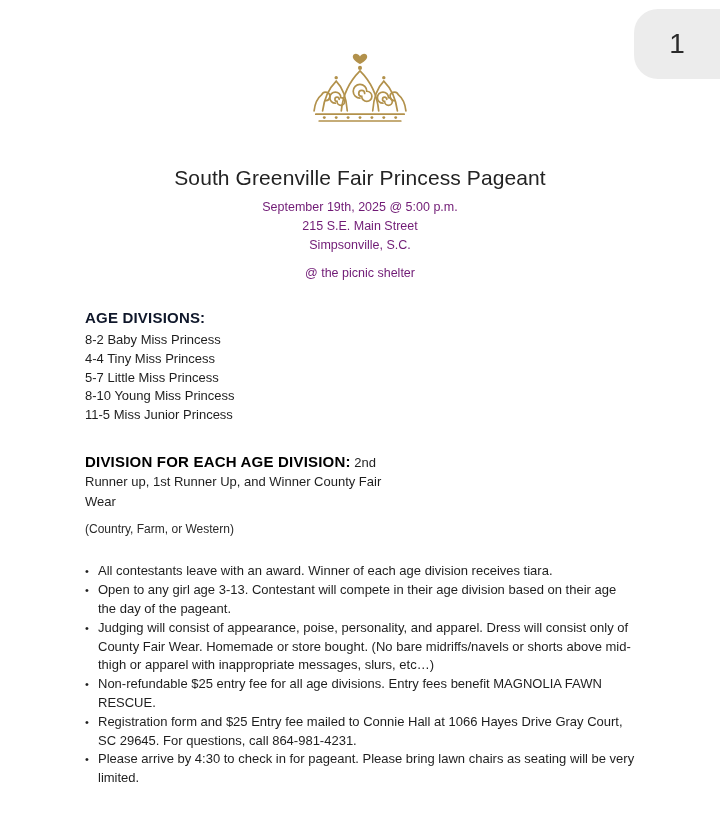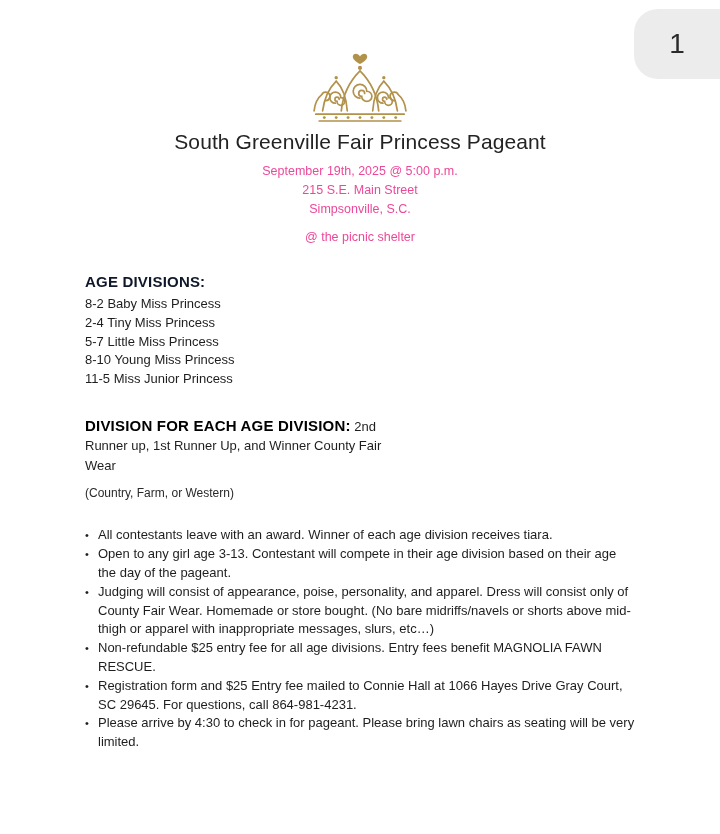--- a/index.html
+++ b/index.html
@@ -33,28 +33,29 @@
       color:#b2914b;
     }
     .tiara svg { display:block; width:100%; height:100%; }
 
     
     .title {
       text-align:center;
       font-size:21px;
       font-weight:400;
       color:#232323;
+      margin-top:36px;
       letter-spacing:.1px;
     }
     .event {
       text-align:center;
       margin-top:8px;
       font-size:12.5px;
       line-height:19px;
-      color:#ec4899;
+      color:#701a75;
     }
     .event .loc { margin-top:9px; }
 
     .content { padding:0 50px 0 85px; margin-top:26px; }
 
     .section-heading {
       font-size:15px;
       font-weight:700;
       color:#0f172a;
       letter-spacing:.2px;
@@ -144,21 +145,21 @@
   <div>215 S.E. Main Street</div>
   <div>Simpsonville, S.C.</div>
   <div class="loc">@ the picnic shelter</div>
 </div>
 
 <div class="content">
 
   <h2 class="section-heading">AGE DIVISIONS:</h2>
   <div class="divisions">
     <div>8-2 Baby Miss Princess</div>
-    <div>2-4 Tiny Miss Princess</div>
+    <div>4-4 Tiny Miss Princess</div>
     <div>5-7 Little Miss Princess</div>
     <div>8-10 Young Miss Princess</div>
     <div>11-5 Miss Junior Princess</div>
   </div>
 
   <p class="winners">
     <span class="winners-heading">DIVISION FOR EACH AGE DIVISION:</span>
     <span class="winners-details">2nd Runner up, 1st Runner Up, and Winner County Fair Wear</span>
   </p>
   <div class="winners-note">(Country, Farm, or Western)</div>

